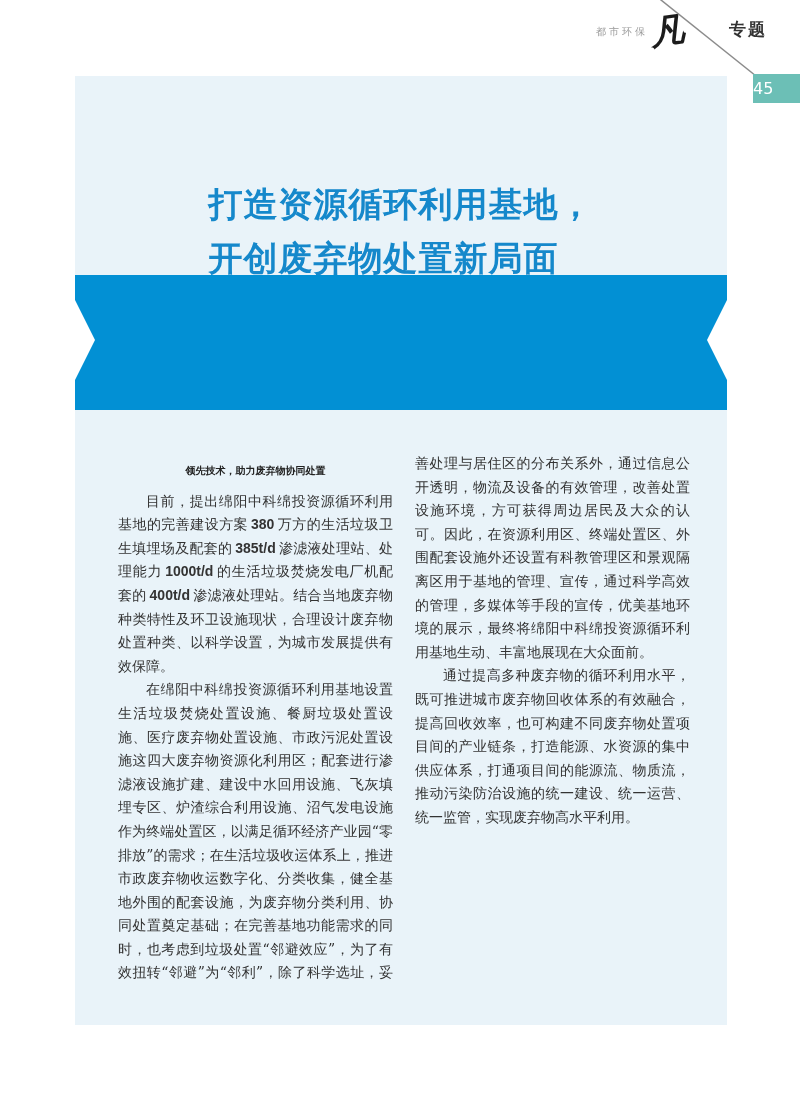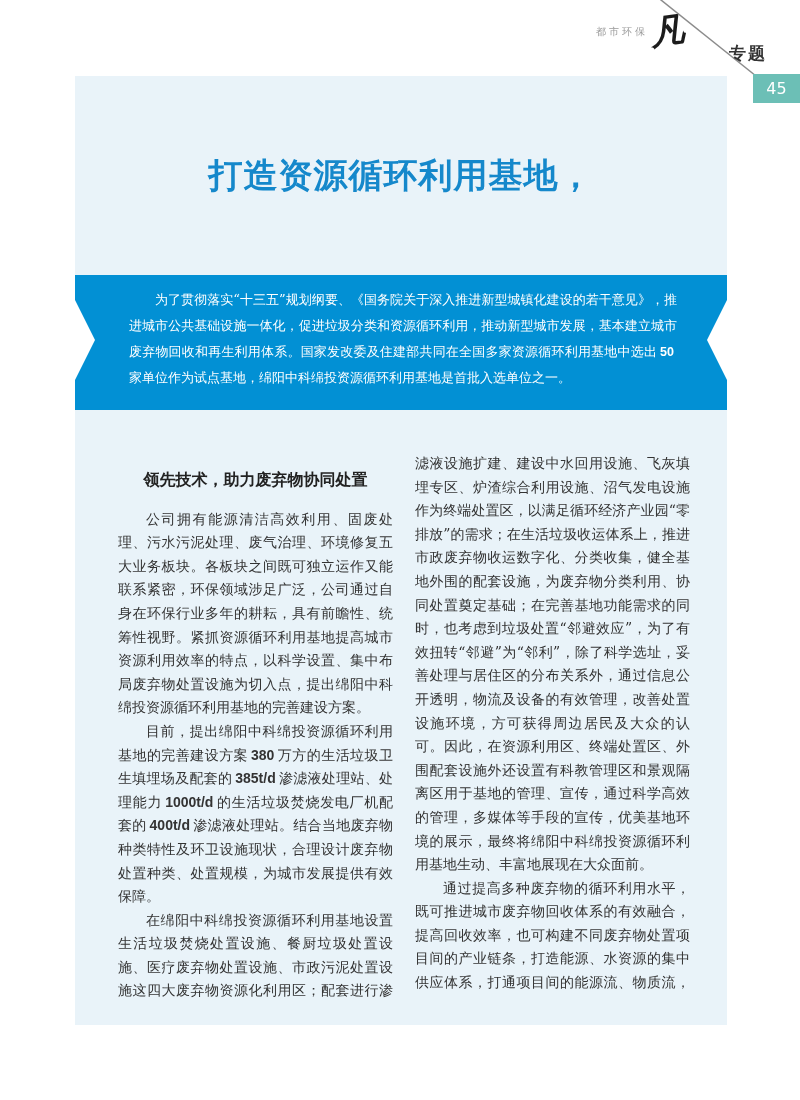--- a/index.html
+++ b/index.html
@@ -14,37 +14,37 @@
     letter-spacing:3px;vertical-align:top;line-height:20px;
   }
   .logo-mark{
     display:inline-block;font-family:"DejaVu Serif",serif;font-size:34px;
     font-weight:bold;font-style:italic;color:#1c1c1c;line-height:30px;
     transform:rotate(-8deg);margin-left:2px;vertical-align:top;margin-top:-6px;
   }
   .diag{position:absolute;left:648px;top:-4px;}
   .tag{
     position:absolute;left:729px;top:18px;font-size:17px;font-weight:bold;
-    color:#333;font-family:"Liberation Sans",sans-serif;letter-spacing:2px;margin-top:24px;
+    color:#333;font-family:"Liberation Sans",sans-serif;letter-spacing:2px;
   }
   .page-badge{
     position:absolute;left:753px;top:74px;width:47px;height:29px;
     background:#6CBFB6;color:#ffffff;font-size:16px;line-height:29px;
-    text-align:center;font-family:"DejaVu Sans",sans-serif;
+    font-family:"DejaVu Sans",sans-serif;
   }
   
   .content-bg{
     position:absolute;left:75px;top:76px;width:652px;height:949px;
     background:#E9F3F9;
   }
   
   .title-block{
     position:absolute;left:75px;top:148px;width:652px;text-align:center;
   }
-  .title-wrap{display:inline-block;text-align:left;}
+  .title-wrap{display:inline-block;text-align:left;margin-top:29px;}
   .title-line{
     font-family:"Liberation Sans",sans-serif;font-weight:bold;
     font-size:34px;line-height:54px;color:#1588CB;letter-spacing:1px;
     margin:0;white-space:nowrap;
   }
   
   .lead-banner{
     position:absolute;left:75px;top:275px;width:652px;height:135px;
     background:#0290D4;box-sizing:border-box;
   }
@@ -65,22 +65,22 @@
   }
   .lead-text .num{font-size:12.5px;}
   
   .article{
     position:absolute;left:118px;top:452px;width:572px;height:556px;
     column-count:2;column-gap:22px;column-fill:auto;overflow:hidden;
     font-family:"DejaVu Serif",serif;font-size:14px;line-height:23.6px;
     color:#333333;text-align:justify;
   }
   .article-heading{
-    font-family:"Liberation Sans",sans-serif;font-size:16px;
-    font-weight:bold;color:#222;text-align:center;margin:16px;
+    font-family:"Liberation Sans",sans-serif;font-size:10px;
+    font-weight:bold;color:#222;text-align:center;margin:7px;
     line-height:23.6px;text-indent:0;
   }
   .body-para{margin:0;text-indent:2em;}
   .num{
     font-family:"Liberation Sans",sans-serif;font-weight:bold;
     margin:0 3px;
   }
 </style>
 </head>
 <body>
@@ -97,30 +97,29 @@
     <line x1="8" y1="0" x2="108" y2="80" stroke="#8c8c8c" stroke-width="1.5"></line>
   </svg>
 
   <div class="tag">专题</div>
 
   <div class="page-badge">45</div>
 
   <div class="title-block">
     <div class="title-wrap">
       <p class="title-line">打造资源循环利用基地，</p>
+      <p class="title-line">开创废弃物处置新局面</p>
     </div>
   </div>
 
   <div class="lead-banner">
     <div class="notch-left"></div>
     <div class="notch-right"></div>
-    <p class="lead-text"><span>为了贯彻落实“十三五”规划纲要、《国务院关于深入推进新型城镇化建设的若干意见》，推进城市公共基础设施一体化，促进垃圾分类和资源循环利用，推动新型城市发展，基本建立城市废弃物回收和再生利用体系。国家发改委及住建部共同在全国多家资源循环利用基地中选出</span><span class="num">50</span><span>家单位作为试点基地，绵阳中科绵投资源循环利用基地是首批入选单位之一。</span></p>
   </div>
 
   <div class="article">
     <h2 class="article-heading">领先技术，助力废弃物协同处置</h2>
-  <p class="body-para"><span>公司拥有能源清洁高效利用、固废处理、污水污泥处理、废气治理、环境修复五大业务板块。各板块之间既可独立运作又能联系紧密，环保领域涉足广泛，公司通过自身在环保行业多年的耕耘，具有前瞻性、统筹性视野。紧抓资源循环利用基地提高城市资源利用效率的特点，以科学设置、集中布局废弃物处置设施为切入点，提出绵阳中科绵投资源循环利用基地的完善建设方案。</span></p>
-      <p class="body-para"><span>目前，提出绵阳中科绵投资源循环利用基地的完善建设方案</span><span class="num">380</span><span>万方的生活垃圾卫生填埋场及配套的</span><span class="num">385t/d</span><span>渗滤液处理站、处理能力</span><span class="num">1000t/d</span><span>的生活垃圾焚烧发电厂机配套的</span><span class="num">400t/d</span><span>渗滤液处理站。结合当地废弃物种类特性及环卫设施现状，合理设计废弃物处置种类、处置规模，为城市发展提供有效保障。</span></p>
+      <p class="body-para"><span>目前，提出绵阳中科绵投资源循环利用基地的完善建设方案</span><span class="num">380</span><span>万方的生活垃圾卫生填埋场及配套的</span><span class="num">385t/d</span><span>渗滤液处理站、处理能力</span><span class="num">1000t/d</span><span>的生活垃圾焚烧发电厂机配套的</span><span class="num">400t/d</span><span>渗滤液处理站。结合当地废弃物种类特性及环卫设施现状，合理设计废弃物处置种类、以科学设置，为城市发展提供有效保障。</span></p>
       <p class="body-para"><span>在绵阳中科绵投资源循环利用基地设置生活垃圾焚烧处置设施、餐厨垃圾处置设施、医疗废弃物处置设施、市政污泥处置设施这四大废弃物资源化利用区；配套进行渗滤液设施扩建、建设中水回用设施、飞灰填埋专区、炉渣综合利用设施、沼气发电设施作为终端处置区，以满足循环经济产业园“零排放”的需求；在生活垃圾收运体系上，推进市政废弃物收运数字化、分类收集，健全基地外围的配套设施，为废弃物分类利用、协同处置奠定基础；在完善基地功能需求的同时，也考虑到垃圾处置“邻避效应”，为了有效扭转“邻避”为“邻利”，除了科学选址，妥善处理与居住区的分布关系外，通过信息公开透明，物流及设备的有效管理，改善处置设施环境，方可获得周边居民及大众的认可。因此，在资源利用区、终端处置区、外围配套设施外还设置有科教管理区和景观隔离区用于基地的管理、宣传，通过科学高效的管理，多媒体等手段的宣传，优美基地环境的展示，最终将绵阳中科绵投资源循环利用基地生动、丰富地展现在大众面前。</span></p>
       <p class="body-para"><span>通过提高多种废弃物的循环利用水平，既可推进城市废弃物回收体系的有效融合，提高回收效率，也可构建不同废弃物处置项目间的产业链条，打造能源、水资源的集中供应体系，打通项目间的能源流、物质流，推动污染防治设施的统一建设、统一运营、统一监管，实现废弃物高水平利用。</span></p>
     </div>
 
 </div>
 
 </body></html>

